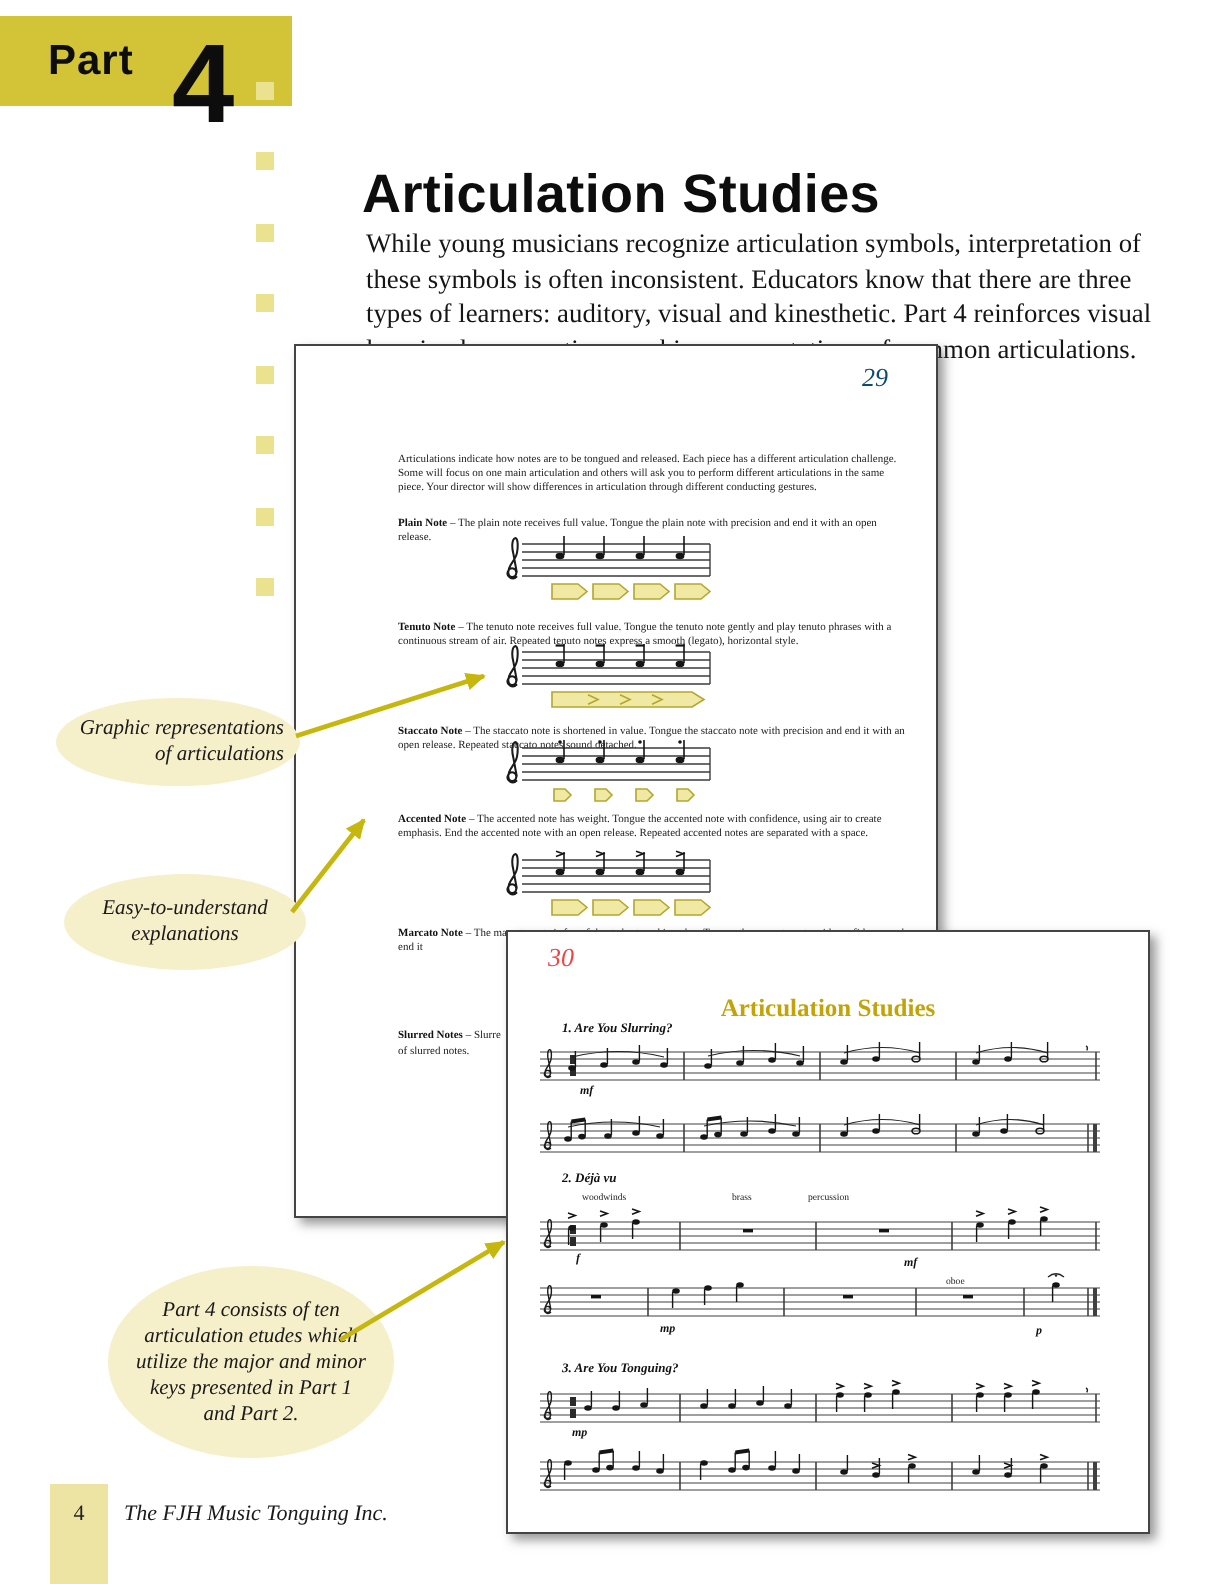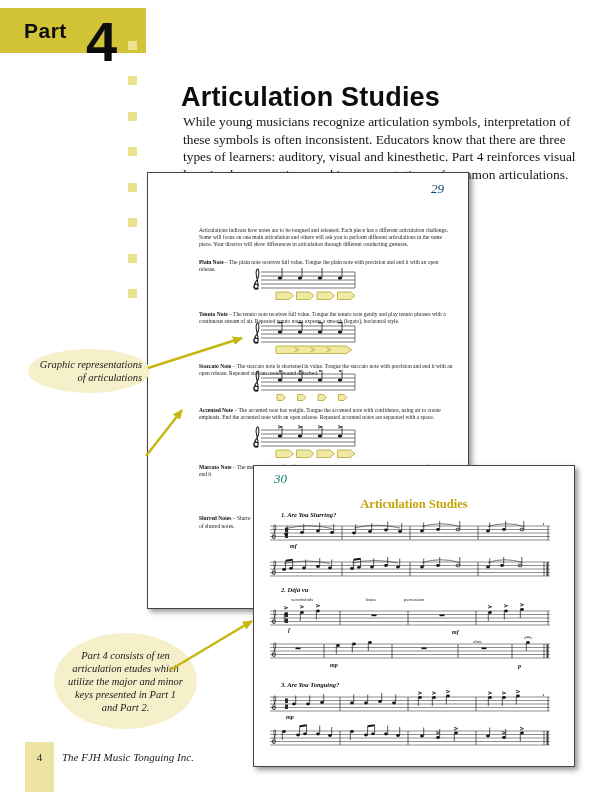--- a/index.html
+++ b/index.html
@@ -25,21 +25,21 @@
       box-shadow:3px 3px 5px rgba(70,70,70,.55);}
   .pg29{left:147px;top:172px;width:320px;height:435px;z-index:1;}
   .pg30{left:253px;top:465px;width:320px;height:300px;z-index:3;}
 
   .pg29 .pnum{position:absolute;right:24px;top:8px;font-style:italic;font-size:13px;color:#0c4a6e;}
   .pg29 .phead{position:absolute;left:20px;top:29px;font-weight:bold;font-size:12px;color:#a8911e;}
   .pg29 .body{position:absolute;left:51px;width:257px;font-size:5.5px;line-height:7px;color:#222;}
   .pg29 .body b{color:#111;}
   .mstaff{position:absolute;left:102px;}
 
-  .pg30 .pnum{position:absolute;left:20px;top:5px;font-style:italic;font-size:13px;color:#0f766e;}
+  .pg30 .pnum{position:absolute;left:20px;top:5px;font-style:italic;font-size:13px;color:#ef4444;}
   .pg30 .ptitle{position:absolute;left:0;top:31px;width:100%;text-align:center;font-weight:bold;
                 font-size:12.5px;color:#c2a408;}
   .extitle{position:absolute;left:27px;font-weight:bold;font-style:italic;font-size:6.5px;color:#111;}
   .estaff{position:absolute;left:6px;}
   .dyn{position:absolute;font-style:italic;font-weight:bold;font-size:6px;color:#111;}
   .ilabel{position:absolute;font-size:4.8px;color:#222;}
 
   
   .callout{position:absolute;background:#f5efca;border-radius:50%;display:flex;align-items:center;
            justify-content:center;text-align:center;font-style:italic;font-size:10.5px;
@@ -361,20 +361,23 @@
         <use href="#n8" x="244" y="14.5"></use>
         <use href="#n8d" x="262" y="10"></use>
       <use href="#ac2" x="242" y="8.5"></use>
         <use href="#ac2" x="260" y="4.3"></use>
     </svg>
   </div>
 
   <div class="callout co1">
     <span>Graphic representations of articulations</span>
   </div>
+  <div class="callout co2">
+    <span>Easy-to-understand explanations</span>
+  </div>
   <div class="callout co3">
     <span>Part 4 consists of ten articulation etudes which utilize the major and minor keys presented in Part 1 and Part 2.</span>
   </div>
 
   <svg class="arrows" width="612" height="792" viewBox="0 0 612 792">
     <defs>
       <marker id="ah" markerUnits="userSpaceOnUse" markerWidth="11" markerHeight="10" refX="9" refY="4.5" orient="auto">
         <path d="M0,0 L10,4.5 L0,9 Z" fill="#c6b70f"></path>
       </marker>
     </defs>

